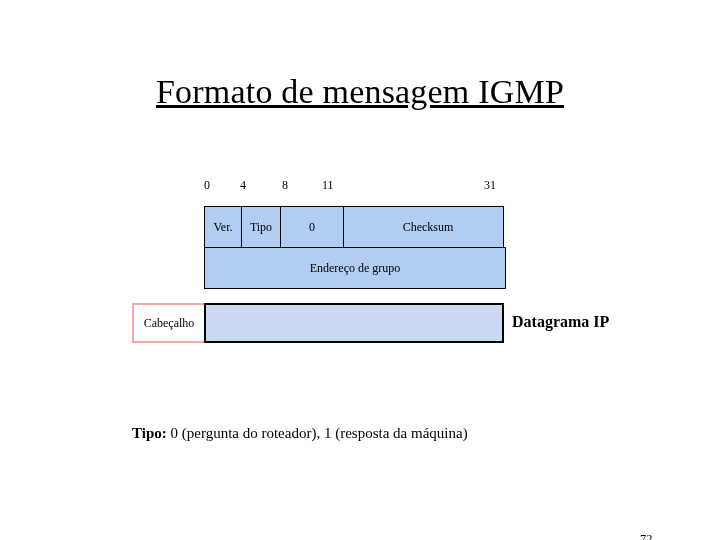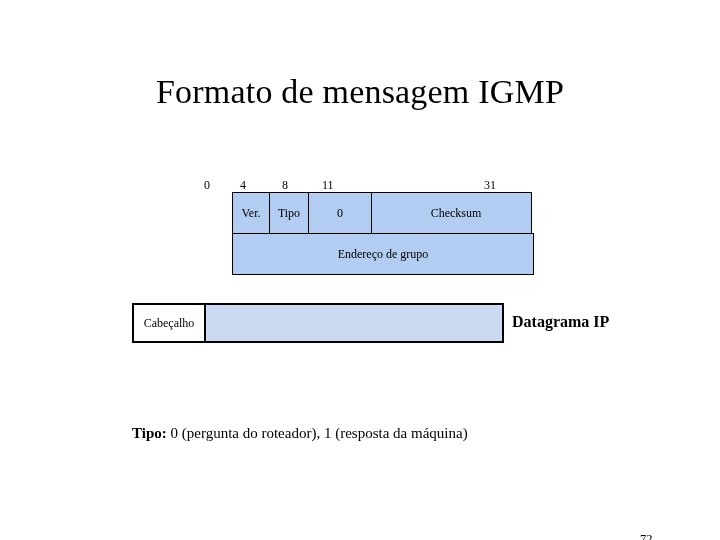--- a/index.html
+++ b/index.html
@@ -20,20 +20,21 @@
     position: absolute;
     top: 72px;
     left: 0;
     width: 720px;
     text-align: center;
     font-family: "Liberation Serif", serif;
     font-size: 34px;
     line-height: 40px;
     font-weight: normal;
     letter-spacing: 0.2px;
+    text-decoration: underline;
   }
 
   
   .bit-ruler {
     position: absolute;
     top: 178px;
     left: 204px;
     width: 302px;
     height: 16px;
     font-size: 12px;
@@ -45,24 +46,23 @@
   }
   .bit-0  { left: 0px; }
   .bit-4  { left: 36px; }
   .bit-8  { left: 78px; }
   .bit-16 { left: 118px; }
   .bit-31 { left: 280px; }
 
   
   .packet {
     position: absolute;
-    top: 192px;
+    top: 206px;
     left: 204px;
     width: 302px;
-    margin-left: 28px;
   }
   .row {
     display: flex;
     width: 302px;
     box-sizing: border-box;
   }
   .cell {
     background: #b2ccf2;
     border: 1px solid #000000;
     box-sizing: border-box;
@@ -87,21 +87,21 @@
   
   .hdr-row {
     position: absolute;
     top: 303px;
     left: 132px;
     display: flex;
   }
   .hdr-box {
     width: 74px;
     height: 40px;
-    border: 2px solid #000000;
+    border: 2px solid #fca5a5;
     box-sizing: border-box;
     background: #ffffff;
     display: flex;
     align-items: center;
     justify-content: center;
     font-size: 12px;
     line-height: 14px;
   }
   .payload-box {
     width: 300px;

